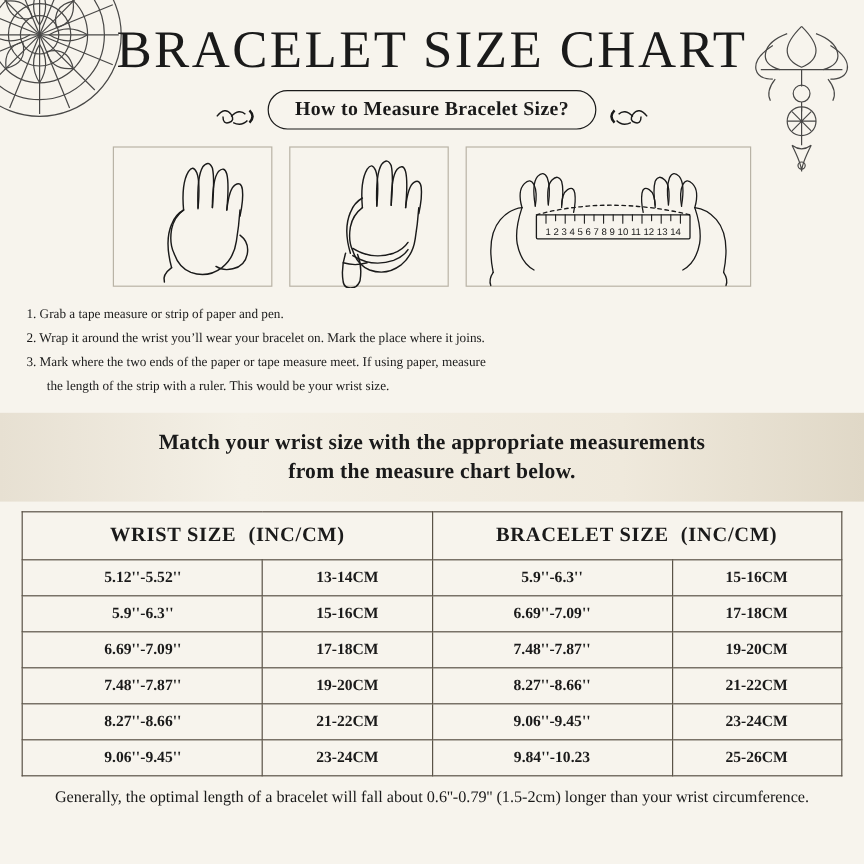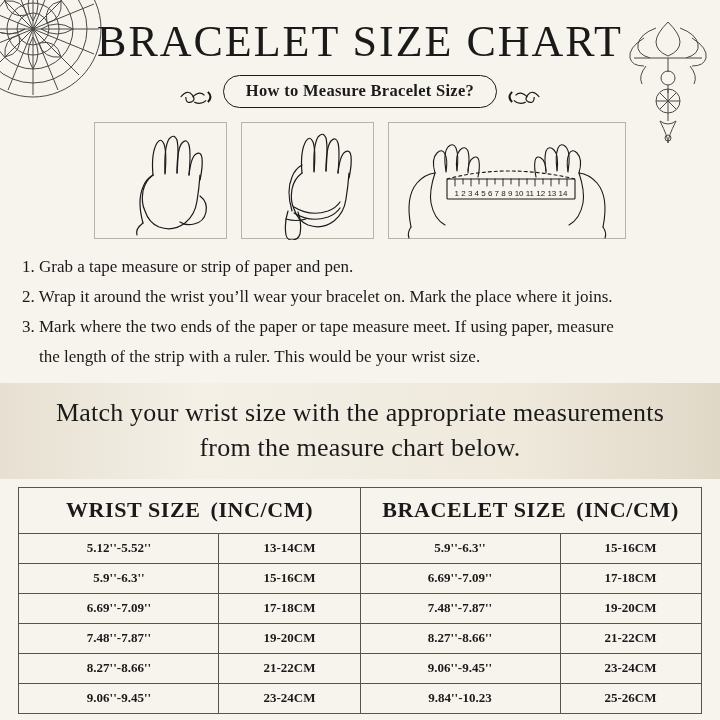--- a/index.html
+++ b/index.html
@@ -66,62 +66,63 @@
     border: 1px solid #b9b3a6;
     background: #f7f4ed;
     box-sizing: border-box;
   }
   .illus.small { width: 133px; height: 117px; }
   .illus.wide  { width: 238px; height: 117px; }
 
   
   .steps {
     margin: 14px 22px 0 22px;
-    font-size: 17px;
+    font-size: 11px;
     line-height: 1.65;
   }
   .steps .step {
     margin-bottom: 2px;
   }
   .steps .step .indent {
     display: block;
     padding-left: 17px;
   }
 
   
   .banner {
     margin-top: 12px;
     background: linear-gradient(to right, #e7e0d2 0%, #f4f0e6 28%, #efe9dc 72%, #e0d8c7 100%);
     padding: 12px 10px 14px;
     text-align: center;
   }
   .banner-line {
-    font-size: 26px;
+    font-size: 18px;
     letter-spacing: 0.2px;
     line-height: 1.35;
+    font-weight: bold;
   }
 
   
   table.size-table {
     border-collapse: collapse;
     width: 682px;
     margin: 8px auto 0;
     table-layout: fixed;
   }
   table.size-table th,
   table.size-table td {
     border: 1px solid #5a5347;
     text-align: center;
     font-size: 13px;
     padding: 6px 2px 7px;
     font-family: "Liberation Serif", serif;
     font-weight: bold;
   }
   table.size-table th {
-    font-size: 22px;
+    font-size: 17px;
     letter-spacing: 0.6px;
     padding: 9px 2px 10px;
     font-weight: normal;
   }
   table.size-table th .hdr-main { font-weight: bold; }
   table.size-table th .hdr-unit { font-weight: bold; margin-left: 10px; }
   .col-a { width: 200px; }
   .col-b { width: 141px; }
   .col-c { width: 200px; }
   .col-d { width: 141px; }

